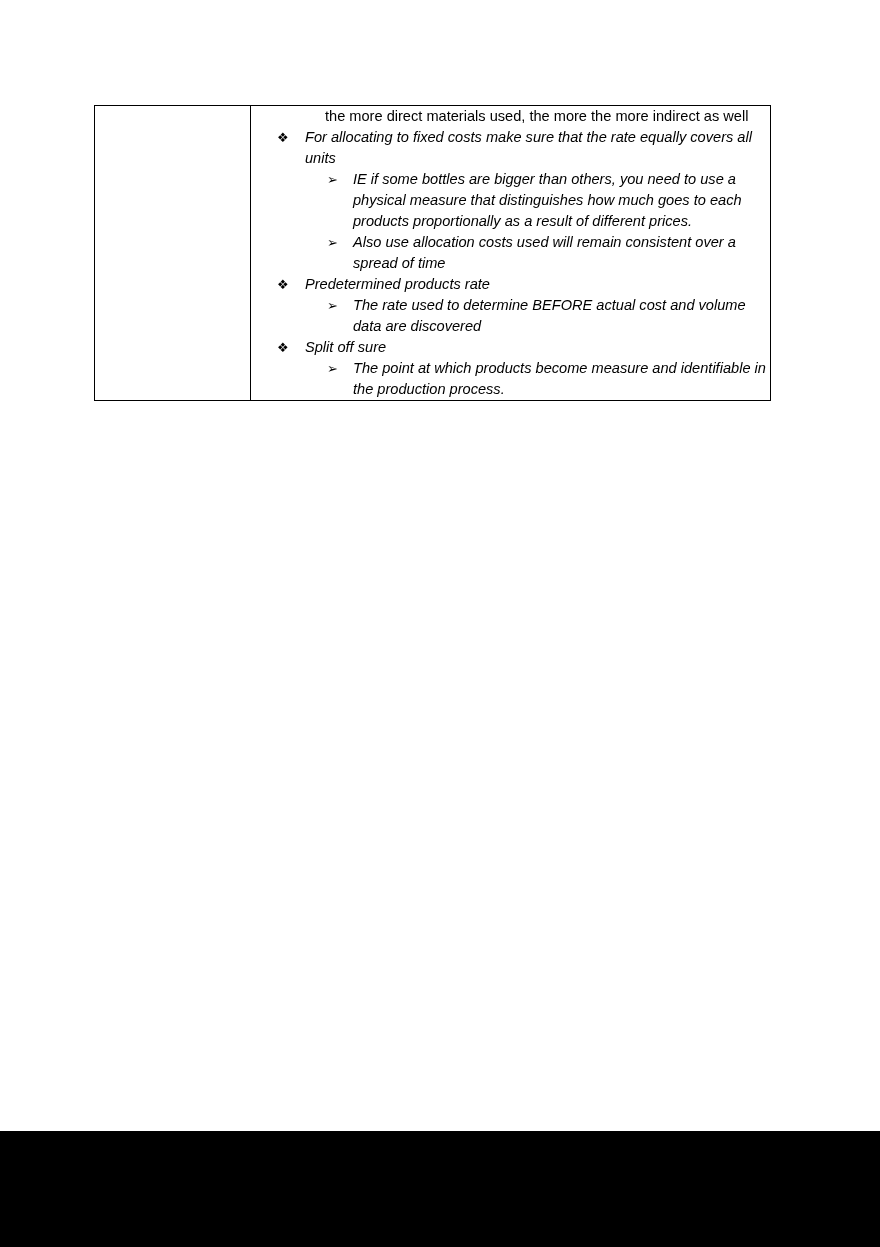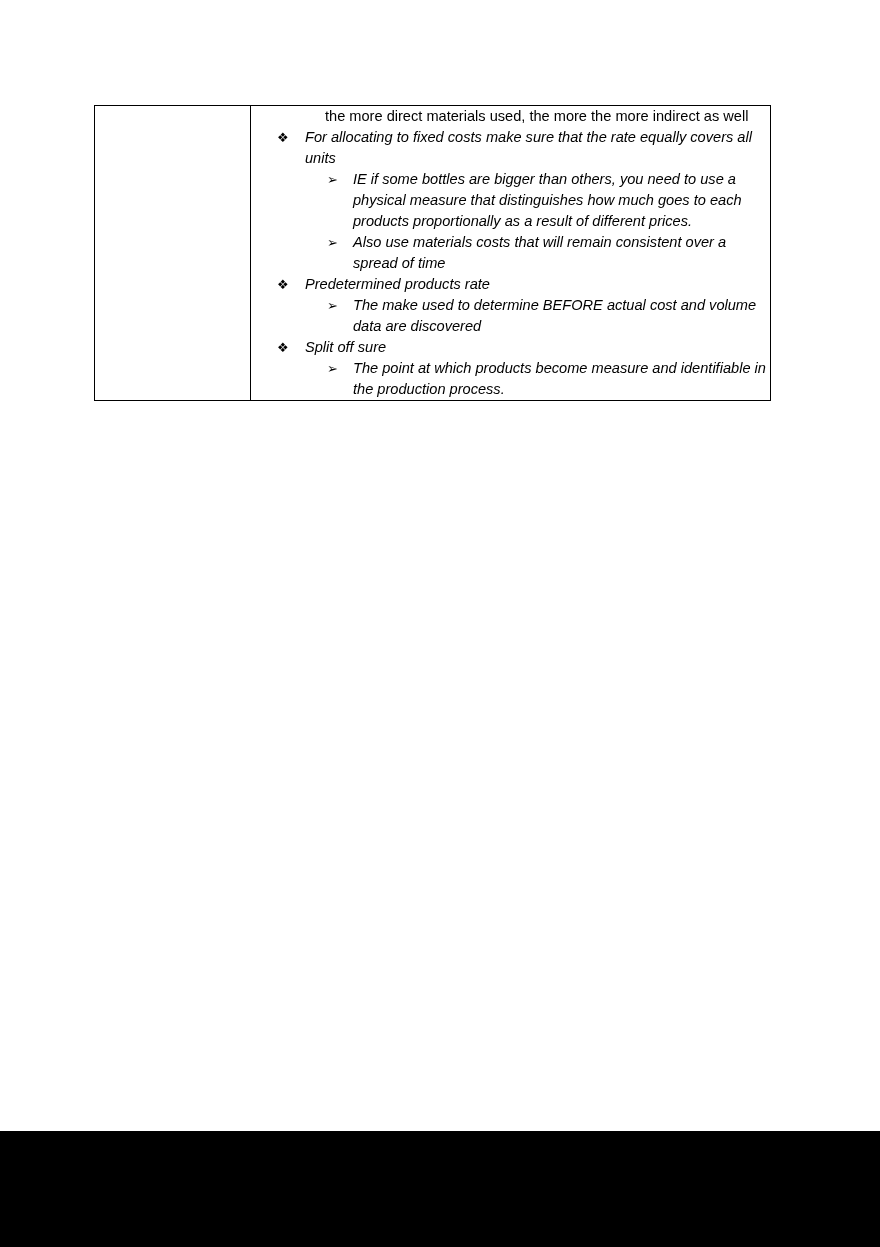--- a/index.html
+++ b/index.html
@@ -128,32 +128,32 @@
             <li class="item">
               <span class="bullet">❖</span>
               <span class="txt">For allocating to fixed costs make sure that the rate equally covers all units</span>
               <ul class="lvl2">
                 <li class="item">
                   <span class="bullet">➢</span>
                   <span class="txt">IE if some bottles are bigger than others, you need to use a physical measure that distinguishes how much goes to each products proportionally as a result of different prices.</span>
                 </li>
                 <li class="item nowrap-tight">
                   <span class="bullet">➢</span>
-                  <span class="txt">Also use materials costs that will remain consistent over a spread of time</span>
+                  <span class="txt">Also use allocation costs used will remain consistent over a spread of time</span>
                 </li>
               </ul>
             </li>
 
             <li class="item">
               <span class="bullet">❖</span>
               <span class="txt">Predetermined products rate</span>
               <ul class="lvl2">
                 <li class="item">
                   <span class="bullet">➢</span>
-                  <span class="txt">The make used to determine BEFORE actual cost and volume data are discovered</span>
+                  <span class="txt">The rate used to determine BEFORE actual cost and volume data are discovered</span>
                 </li>
               </ul>
             </li>
 
             <li class="item">
               <span class="bullet">❖</span>
               <span class="txt">Split off sure</span>
               <ul class="lvl2">
                 <li class="item">
                   <span class="bullet">➢</span>

